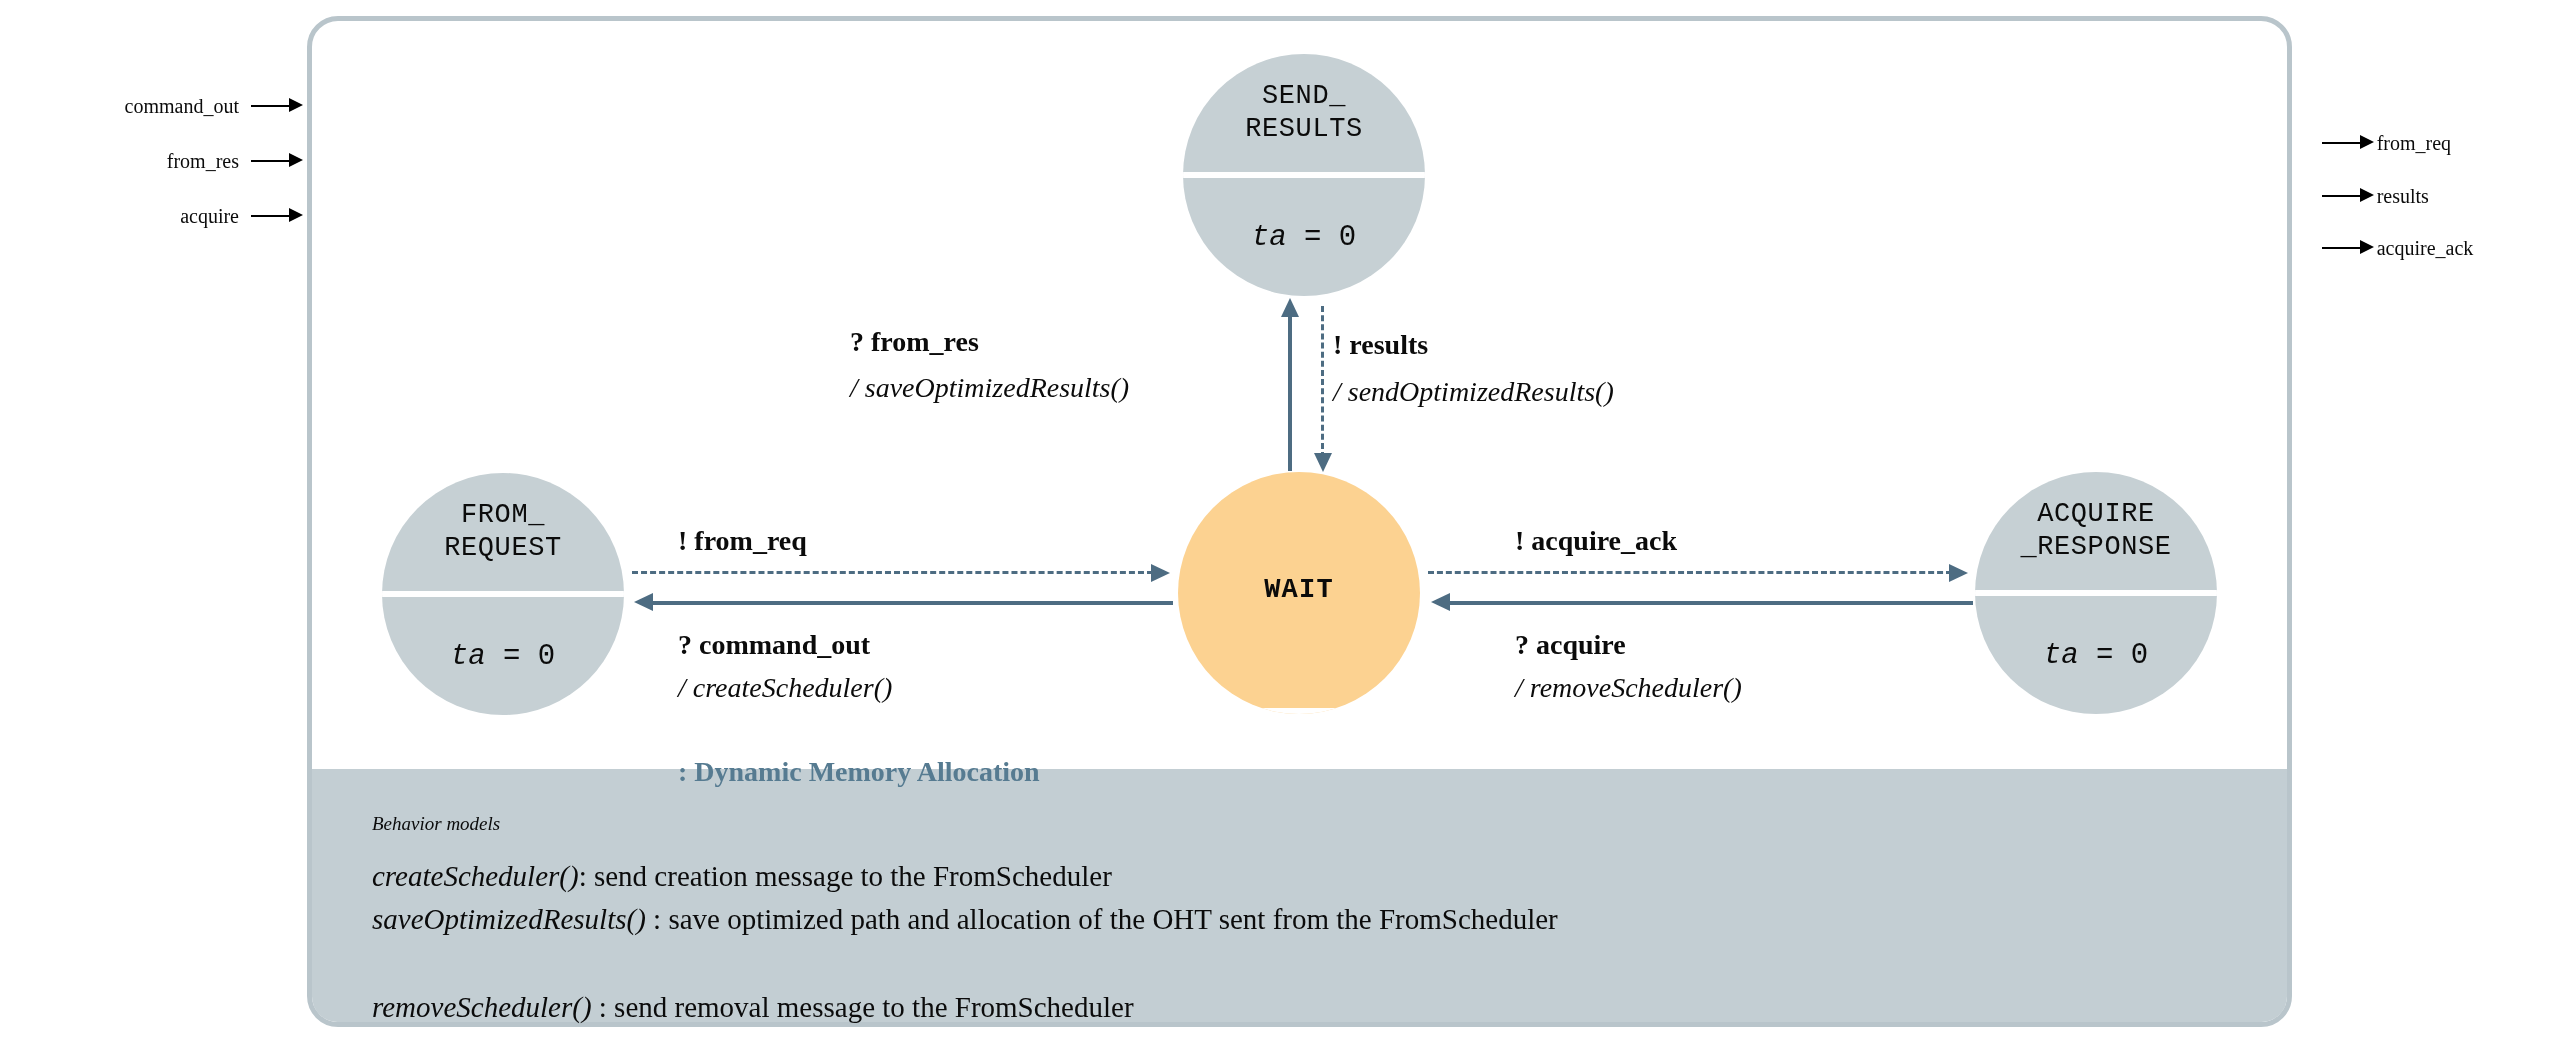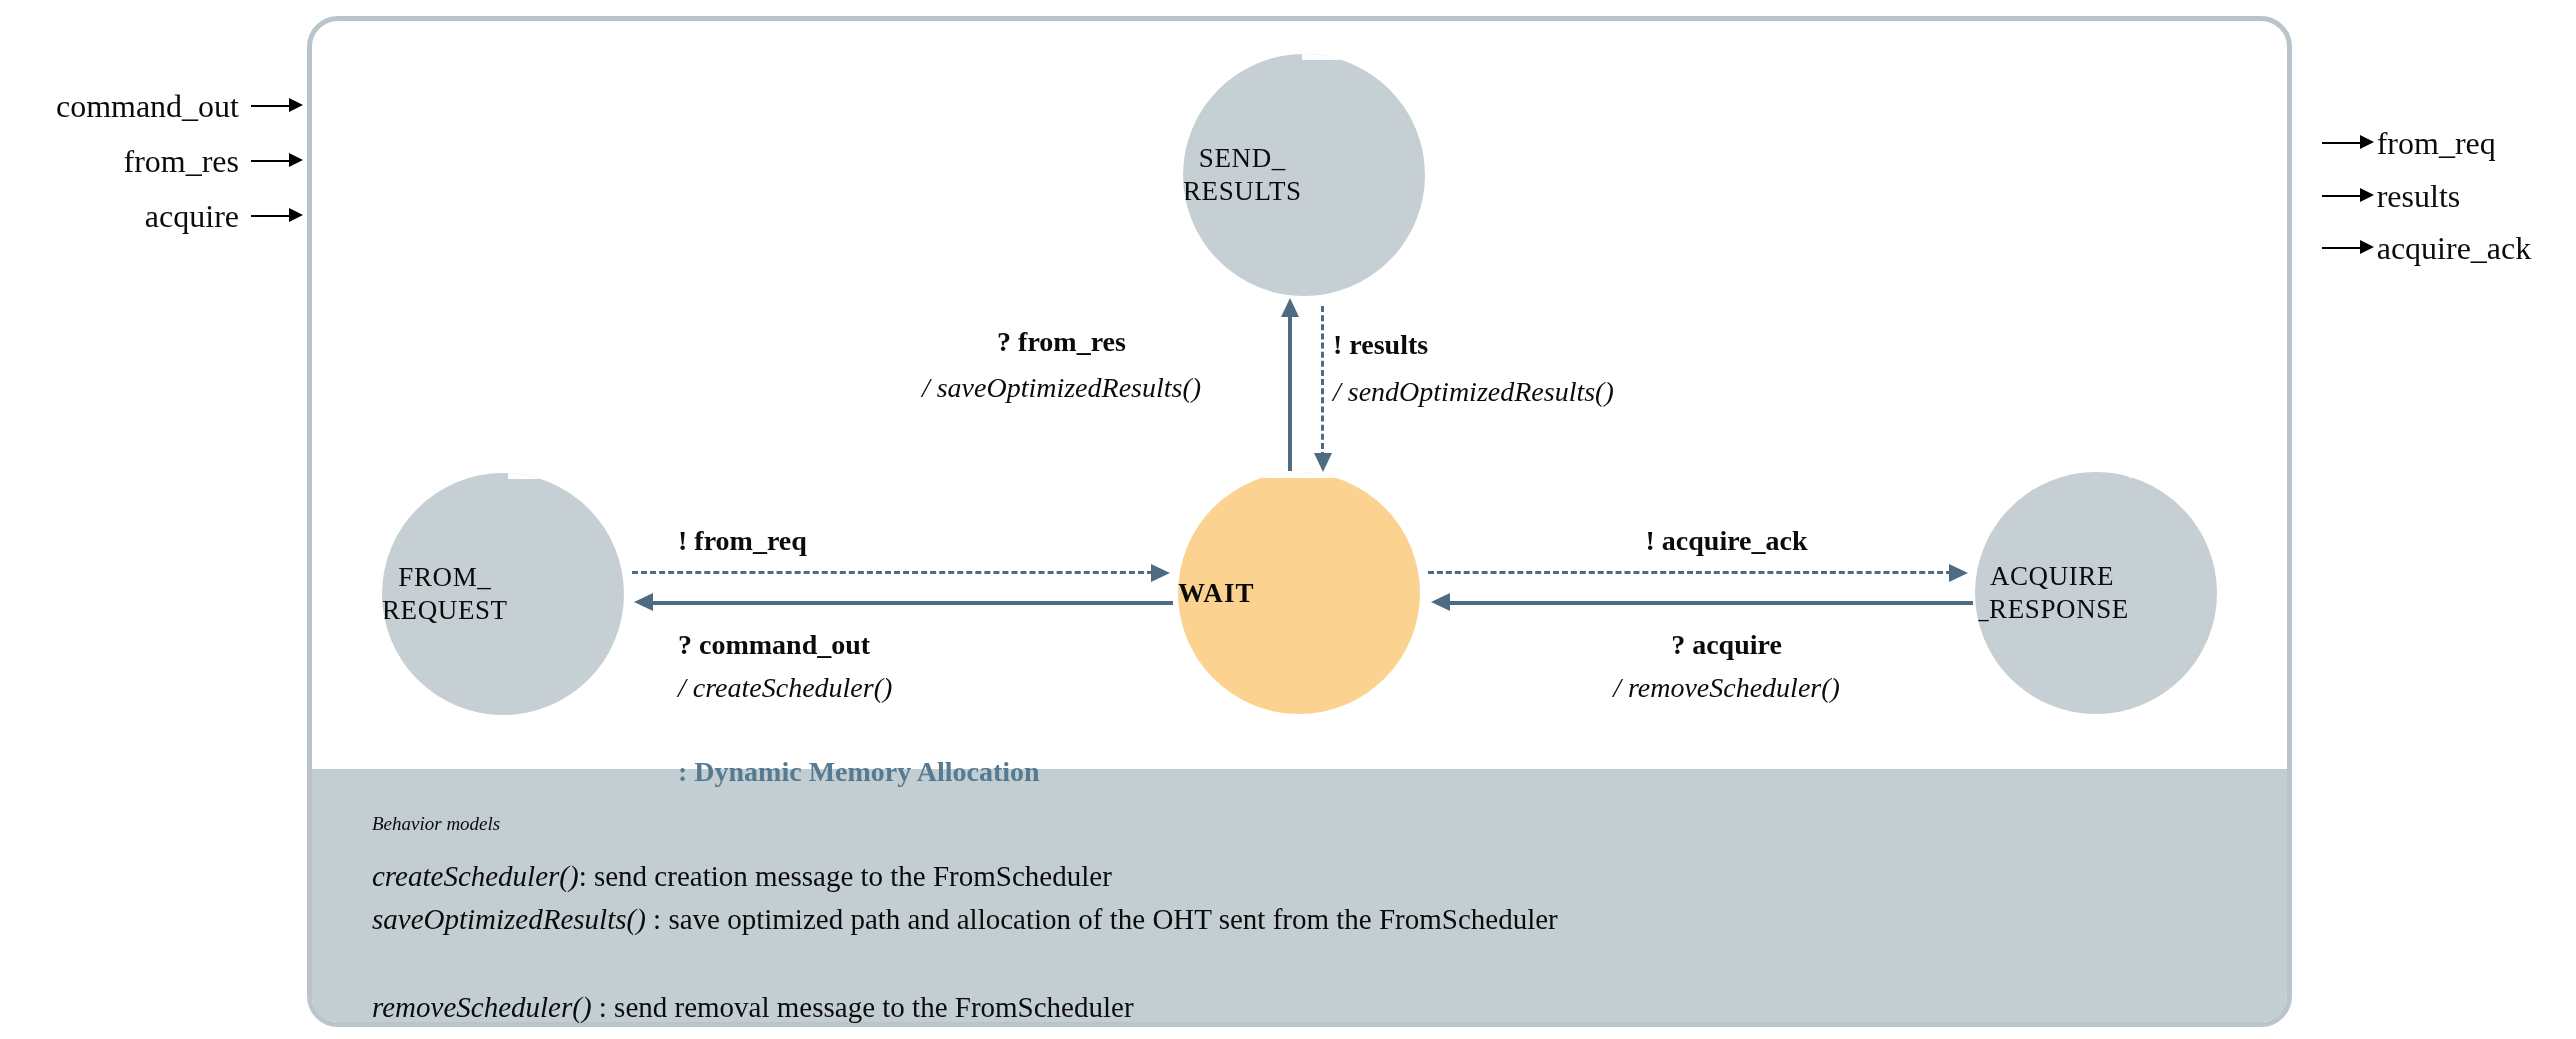--- a/index.html
+++ b/index.html
@@ -25,32 +25,32 @@
     border:5.4px solid var(--frame);
     border-radius:31px;
     background:#ffffff;
   }
   .band{
     position:absolute;left:0;right:0;bottom:0;height:253px;
     background:var(--band);
     border-radius:0 0 25.4px 25.4px;
   }
   
-  .port-row{position:absolute;display:flex;align-items:center;height:36px;font-size:32px;white-space:nowrap;}
+  .port-row{position:absolute;display:flex;align-items:center;height:36px;font-size:20px;white-space:nowrap;}
   .port-row.in{justify-content:flex-end;gap:12px;}
   .port-row.out{justify-content:flex-start;gap:15.7px;margin-top:36px;}
   .port-arrow{position:relative;width:39px;height:2.4px;background:#000;flex:0 0 auto;}
   .port-arrow::after{
     content:'';position:absolute;right:-12.7px;top:-6.7px;width:0;height:0;
     border-left:14px solid #000;border-top:7.9px solid transparent;border-bottom:7.9px solid transparent;
   }
   
   .state{
     position:absolute;width:242px;height:242px;border-radius:50%;
-    overflow:hidden;display:flex;flex-direction:row;text-align:center;
+    overflow:hidden;display:flex;flex-direction:column;text-align:center;font-family:Liberation Mono, monospace;
   }
   .state.gray{background:var(--gray-state);}
   .state.orange{background:var(--orange-state);}
   .state .half{flex:1;display:flex;flex-direction:column;justify-content:center;align-items:center;}
   .state .divider{height:6px;background:#ffffff;width:100%;flex:0 0 auto;}
   .state .name{font-size:27px;line-height:33px;letter-spacing:0.6px;}
   .state .name.bold{font-weight:bold;letter-spacing:1.2px;}
   .state .ta{font-size:29px;}
   .state .ta .var{font-style:italic;}
   
@@ -61,21 +61,21 @@
   .head{position:absolute;width:0;height:0;}
   .head.right{border-left:19.4px solid var(--slate);border-top:9px solid transparent;border-bottom:9px solid transparent;}
   .head.left{border-right:19.4px solid var(--slate);border-top:9px solid transparent;border-bottom:9px solid transparent;}
   .head.up{border-bottom:19.4px solid var(--slate);border-left:9px solid transparent;border-right:9px solid transparent;}
   .head.down{border-top:19.4px solid var(--slate);border-left:9px solid transparent;border-right:9px solid transparent;}
   
   .tlabel{position:absolute;font-size:28px;line-height:35px;white-space:nowrap;}
   .tlabel.bold{font-weight:bold;}
   .tlabel.ital{font-style:italic;}
   .tlabel.note{font-weight:bold;color:var(--steel);}
-  .tlabel.r{text-align:center;}
+  .tlabel.r{text-align:left;}
   
   .btitle{position:absolute;font-size:19px;font-style:italic;line-height:36px;white-space:nowrap;}
   .bline{position:absolute;font-size:29px;line-height:36px;white-space:nowrap;font-family:Liberation Serif, serif;}
   .bline .fn{font-style:italic;}
 </style>
 </head>
 <body>
 
 <div id="stage">
 

